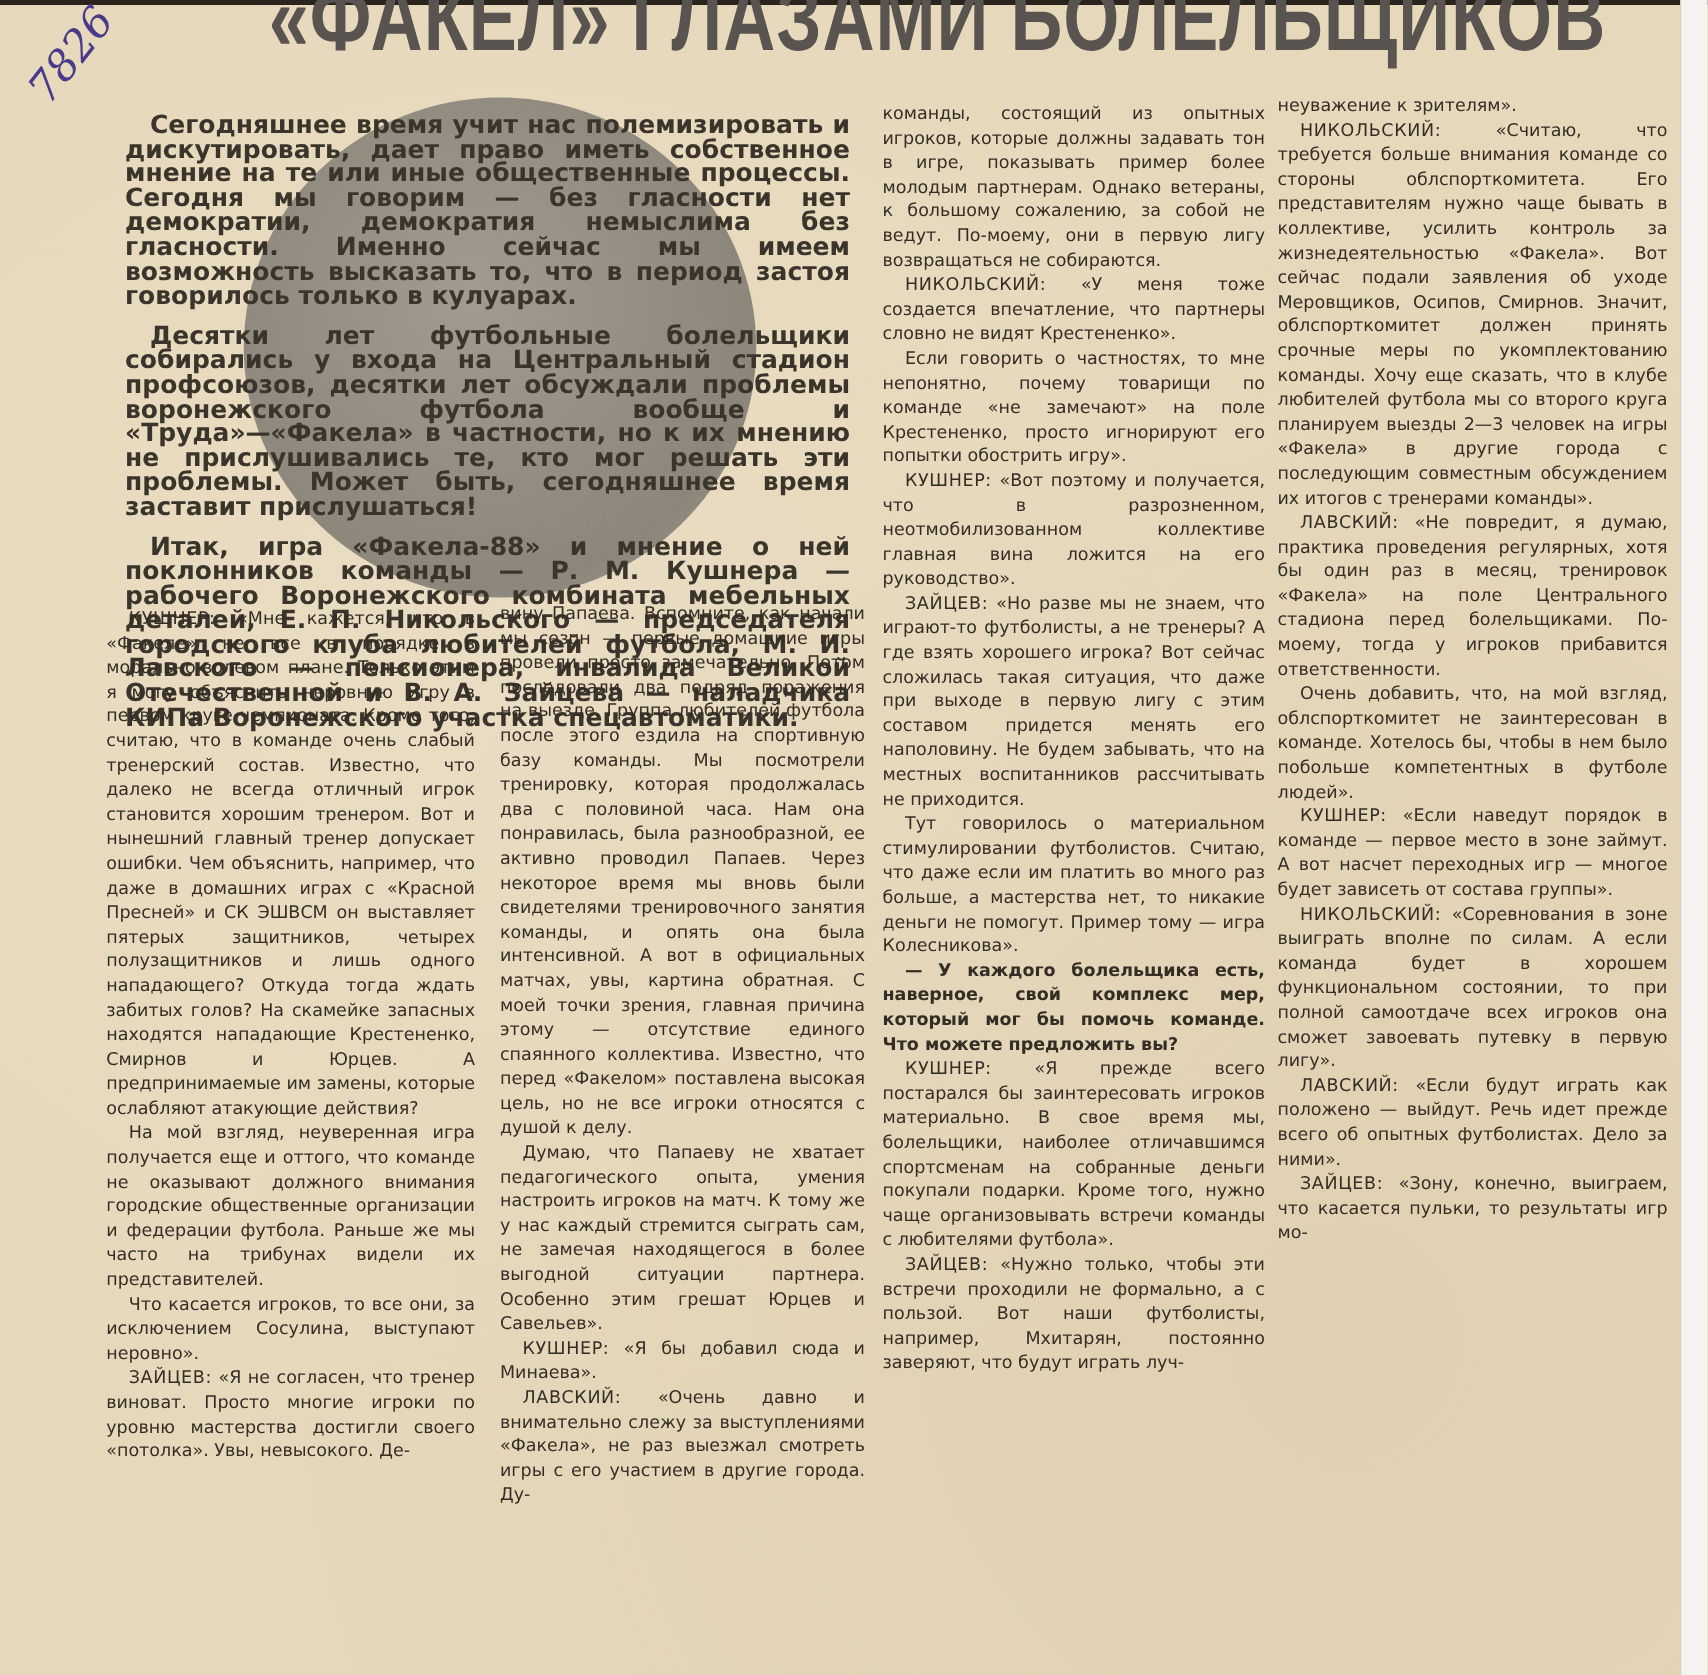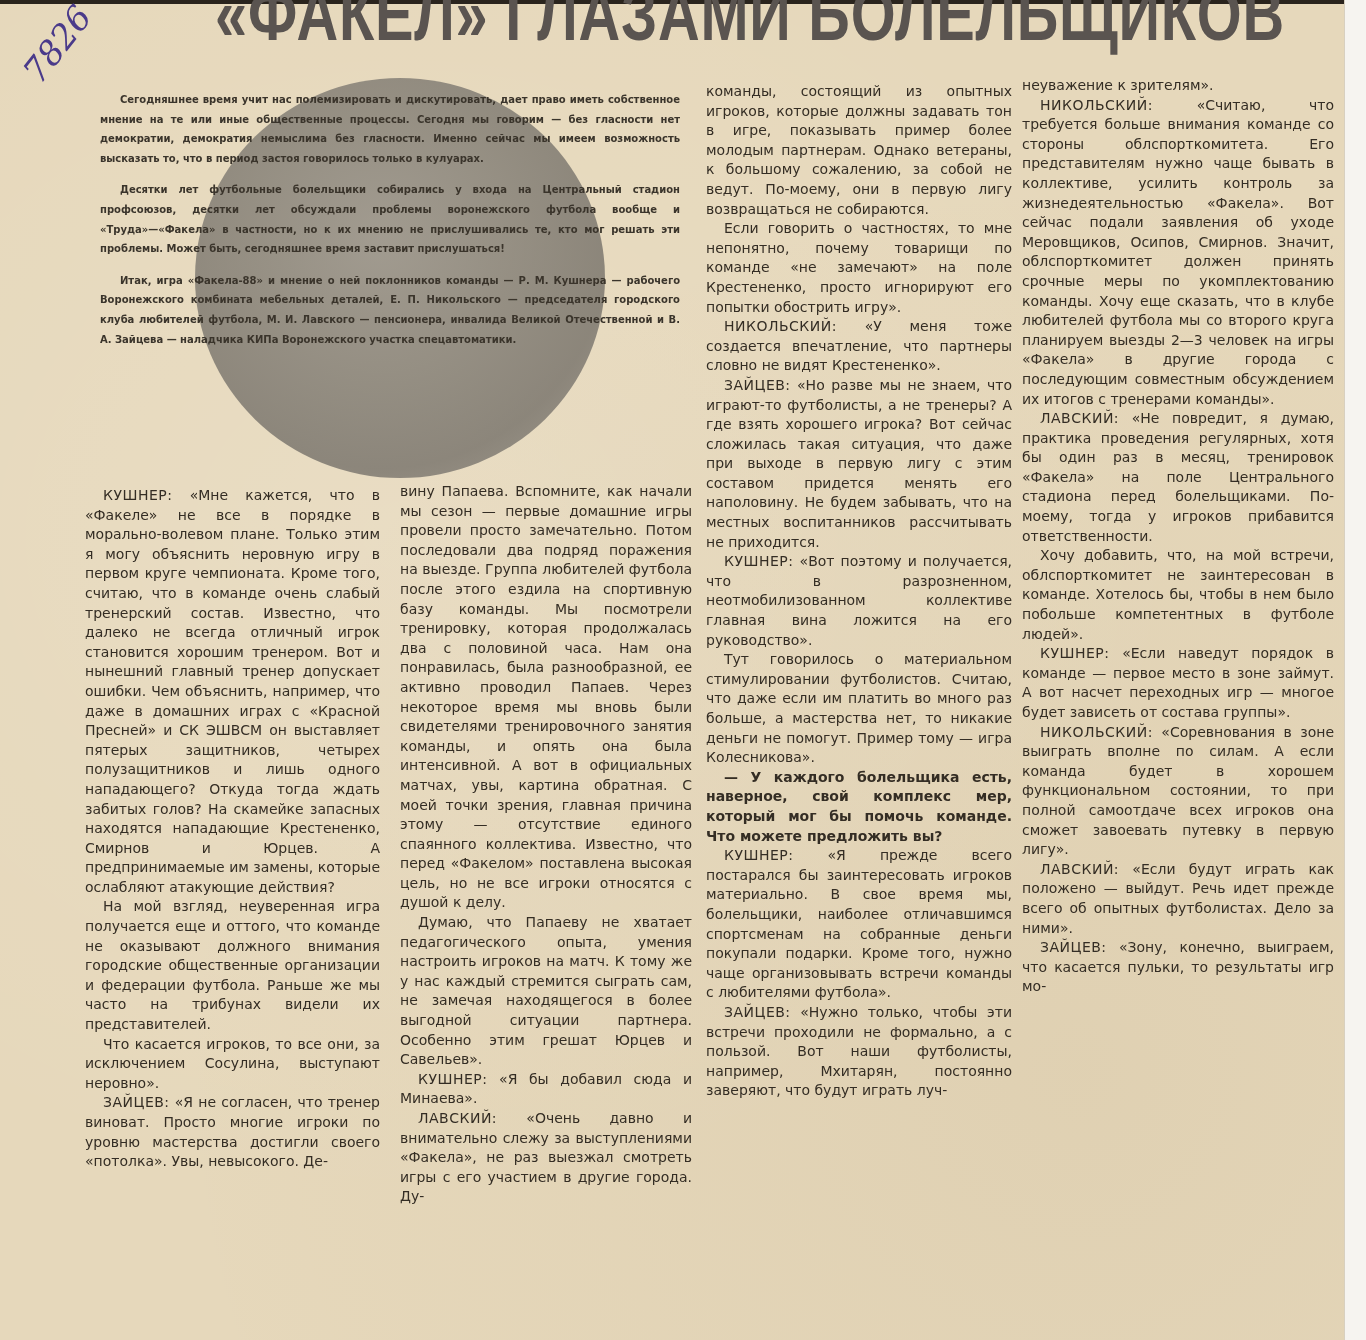--- a/index.html
+++ b/index.html
@@ -38,21 +38,21 @@
     transform-origin: center;
   }
   .photo {
     position: absolute; left: 195px; top: 78px; width: 410px; height: 400px;
     border-radius: 50%;
     background: radial-gradient(circle at 45% 40%, #8a8680 0%, #7a766f 40%, #6d6963 70%, #8f8b84 100%);
     opacity: 0.75;
   }
   .intro {
     position: absolute; left: 100px; top: 90px; width: 580px;
-    font-weight: bold; font-size: 10px; line-height: 19.6px;
+    font-weight: bold; font-size: 20px; line-height: 19.6px;
     text-align: justify; color: #3a342b;
   }
   .intro p { margin: 0 0 12px 0; text-indent: 20px; }
   .col {
     position: absolute; font-size: 14px; line-height: 19.6px;
     text-align: justify; color: #342d24;
   }
   .col p { margin: 0; text-indent: 18px; }
   .col p.cont { text-indent: 0; }
   .col p.q { font-weight: bold; }
@@ -84,33 +84,33 @@
       <p><span class="speaker">ЗАЙЦЕВ:</span> <span>«Я не согласен, что тренер виноват. Просто многие игроки по уровню мастерства достигли своего «потолка». Увы, невысокого. Де-</span></p>
     </div>
   <div class="col" id="col2">
       <p class="cont"><span>вину Папаева. Вспомните, как начали мы сезон — первые домашние игры провели просто замечательно. Потом последовали два подряд поражения на выезде. Группа любителей футбола после этого ездила на спортивную базу команды. Мы посмотрели тренировку, которая продолжалась два с половиной часа. Нам она понравилась, была разнообразной, ее активно проводил Папаев. Через некоторое время мы вновь были свидетелями тренировочного занятия команды, и опять она была интенсивной. А вот в официальных матчах, увы, картина обратная. С моей точки зрения, главная причина этому — отсутствие единого спаянного коллектива. Известно, что перед «Факелом» поставлена высокая цель, но не все игроки относятся с душой к делу.</span></p>
       <p><span>Думаю, что Папаеву не хватает педагогического опыта, умения настроить игроков на матч. К тому же у нас каждый стремится сыграть сам, не замечая находящегося в более выгодной ситуации партнера. Особенно этим грешат Юрцев и Савельев».</span></p>
       <p><span class="speaker">КУШНЕР:</span> <span>«Я бы добавил сюда и Минаева».</span></p>
       <p><span class="speaker">ЛАВСКИЙ:</span> <span>«Очень давно и внимательно слежу за выступлениями «Факела», не раз выезжал смотреть игры с его участием в другие города. Ду-</span></p>
     </div>
   <div class="col" id="col3">
       <p class="cont"><span>команды, состоящий из опытных игроков, которые должны задавать тон в игре, показывать пример более молодым партнерам. Однако ветераны, к большому сожалению, за собой не ведут. По-моему, они в первую лигу возвращаться не собираются.</span></p>
+      <p><span class="speaker">НИКОЛЬСКИЙ:</span> <span>«У меня тоже создается впечатление, что партнеры словно не видят Крестененко».</span></p>
       <p><span>Если говорить о частностях, то мне непонятно, почему товарищи по команде «не замечают» на поле Крестененко, просто игнорируют его попытки обострить игру».</span></p>
-      <p><span class="speaker">НИКОЛЬСКИЙ:</span> <span>«У меня тоже создается впечатление, что партнеры словно не видят Крестененко».</span></p>
+      <p><span class="speaker">КУШНЕР:</span> <span>«Вот поэтому и получается, что в разрозненном, неотмобилизованном коллективе главная вина ложится на его руководство».</span></p>
       <p><span class="speaker">ЗАЙЦЕВ:</span> <span>«Но разве мы не знаем, что играют-то футболисты, а не тренеры? А где взять хорошего игрока? Вот сейчас сложилась такая ситуация, что даже при выходе в первую лигу с этим составом придется менять его наполовину. Не будем забывать, что на местных воспитанников рассчитывать не приходится.</span></p>
-      <p><span class="speaker">КУШНЕР:</span> <span>«Вот поэтому и получается, что в разрозненном, неотмобилизованном коллективе главная вина ложится на его руководство».</span></p>
       <p><span>Тут говорилось о материальном стимулировании футболистов. Считаю, что даже если им платить во много раз больше, а мастерства нет, то никакие деньги не помогут. Пример тому — игра Колесникова».</span></p>
       <p class="q"><span>— У каждого болельщика есть, наверное, свой комплекс мер, который мог бы помочь команде. Что можете предложить вы?</span></p>
       <p><span class="speaker">КУШНЕР:</span> <span>«Я прежде всего постарался бы заинтересовать игроков материально. В свое время мы, болельщики, наиболее отличавшимся спортсменам на собранные деньги покупали подарки. Кроме того, нужно чаще организовывать встречи команды с любителями футбола».</span></p>
       <p><span class="speaker">ЗАЙЦЕВ:</span> <span>«Нужно только, чтобы эти встречи проходили не формально, а с пользой. Вот наши футболисты, например, Мхитарян, постоянно заверяют, что будут играть луч-</span></p>
     </div>
   <div class="col" id="col4">
       <p class="cont"><span>неуважение к зрителям».</span></p>
       <p><span class="speaker">НИКОЛЬСКИЙ:</span> <span>«Считаю, что требуется больше внимания команде со стороны облспорткомитета. Его представителям нужно чаще бывать в коллективе, усилить контроль за жизнедеятельностью «Факела». Вот сейчас подали заявления об уходе Меровщиков, Осипов, Смирнов. Значит, облспорткомитет должен принять срочные меры по укомплектованию команды. Хочу еще сказать, что в клубе любителей футбола мы со второго круга планируем выезды 2—3 человек на игры «Факела» в другие города с последующим совместным обсуждением их итогов с тренерами команды».</span></p>
       <p><span class="speaker">ЛАВСКИЙ:</span> <span>«Не повредит, я думаю, практика проведения регулярных, хотя бы один раз в месяц, тренировок «Факела» на поле Центрального стадиона перед болельщиками. По-моему, тогда у игроков прибавится ответственности.</span></p>
-      <p><span>Хочу добавить, что, на мой встречи, облспорткомитет не заинтересован в команде. Хотелось бы, чтобы в нем было побольше компетентных в футболе людей».</span></p>
+      <p><span>Очень добавить, что, на мой взгляд, облспорткомитет не заинтересован в команде. Хотелось бы, чтобы в нем было побольше компетентных в футболе людей».</span></p>
       <p><span class="speaker">КУШНЕР:</span> <span>«Если наведут порядок в команде — первое место в зоне займут. А вот насчет переходных игр — многое будет зависеть от состава группы».</span></p>
       <p><span class="speaker">НИКОЛЬСКИЙ:</span> <span>«Соревнования в зоне выиграть вполне по силам. А если команда будет в хорошем функциональном состоянии, то при полной самоотдаче всех игроков она сможет завоевать путевку в первую лигу».</span></p>
       <p><span class="speaker">ЛАВСКИЙ:</span> <span>«Если будут играть как положено — выйдут. Речь идет прежде всего об опытных футболистах. Дело за ними».</span></p>
       <p><span class="speaker">ЗАЙЦЕВ:</span> <span>«Зону, конечно, выиграем, что касается пульки, то результаты игр мо-</span></p>
     </div>
 </div>
 <div class="right-edge"></div>
 
 </body></html>

